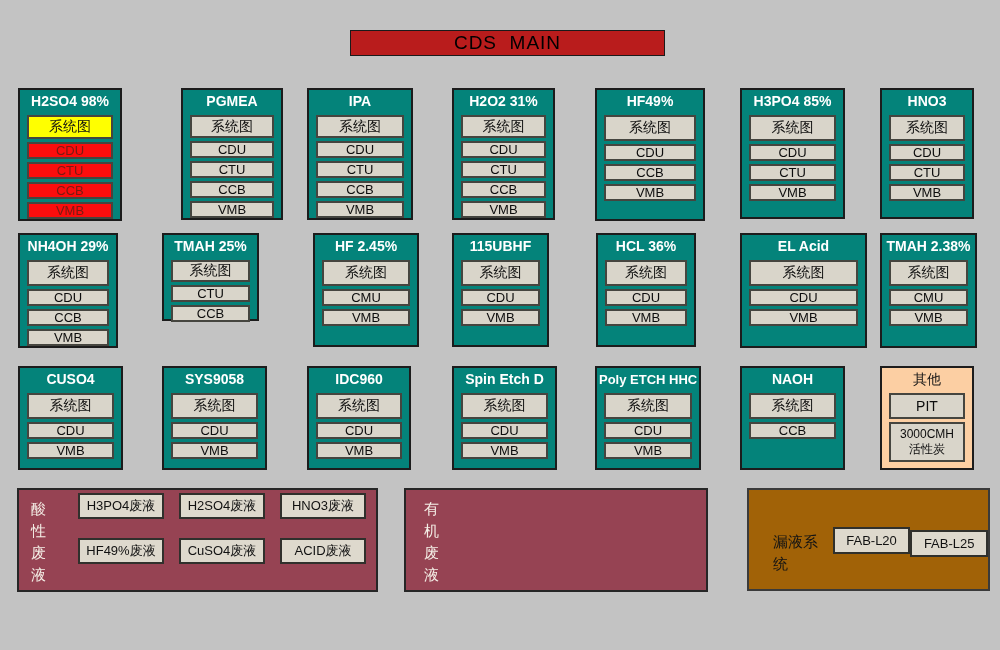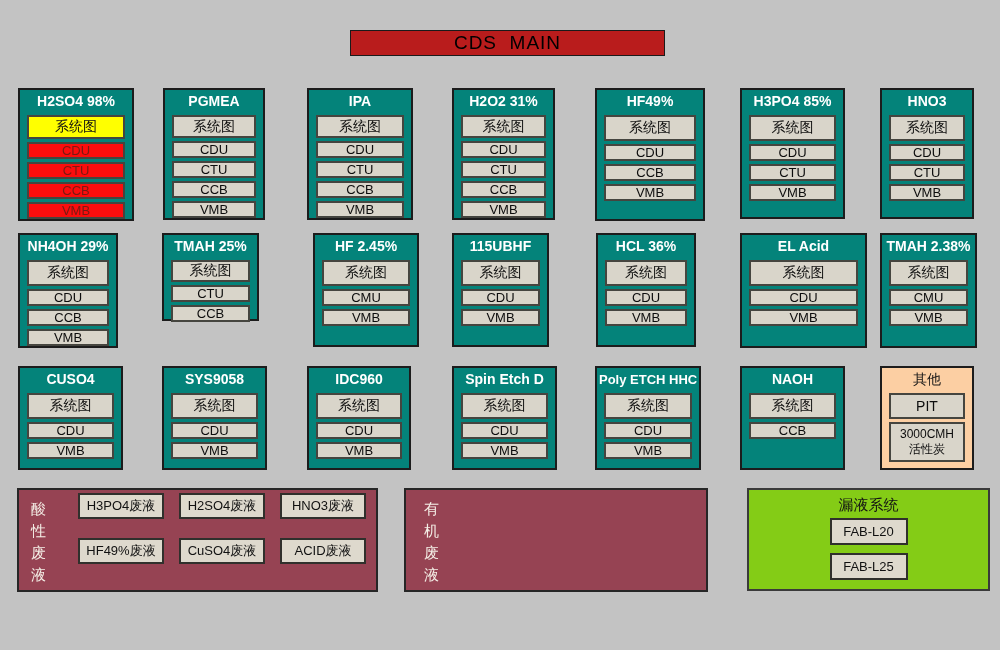--- a/index.html
+++ b/index.html
@@ -30,45 +30,45 @@
          border:2px solid #262626;display:flex;}
   .vlabel{color:#f4eee6;font-size:15px;line-height:22px;width:20px;
           word-break:break-all;margin:8px 0 0 12px;}
   .wgrid{display:grid;grid-template-columns:repeat(3,86px);grid-auto-rows:26px;
          column-gap:15px;row-gap:19px;padding:3px 0 0 27px;align-content:start;}
   .wgrid.org{grid-template-columns:88px 96px;column-gap:17px;padding-left:41px;}
   .wb{box-sizing:border-box;background:#ded9cd;border:2px solid #30302c;
       display:flex;align-items:center;justify-content:center;font-size:13px;
       color:#111;cursor:pointer;}
 
-  .leak{position:absolute;box-sizing:border-box;background:#84cc16;
-        border:2px solid #3a3a3a;display:flex;flex-direction:column;align-items:center;}
+  .leak{position:absolute;box-sizing:border-box;background:#a16207;
+        border:2px solid #3a3a3a;display:flex;flex-direction:row;align-items:center;padding-left:24px;}
   .leak-title{margin-top:4px;height:22px;line-height:22px;font-size:15px;color:#141414;}
   .leak .wb{width:78px;height:27px;margin-top:2px;}
   .leak .wb + .wb{margin-top:8px;}
 </style>
 </head>
 <body>
 
 <div class="screen">
 
   <div class="title-box">
     <span>CDS  MAIN</span>
   </div>
 
-  <div class="p" style="left:18px;top:88px;width:116px;height:133px">
+  <div class="p" style="left:18px;top:88px;width:104px;height:133px">
     <div class="pt">H2SO4 98%</div>
     <div class="b sys y">系统图</div>
     <div class="b sm r">CDU</div>
     <div class="b sm r">CTU</div>
     <div class="b sm r">CCB</div>
     <div class="b sm r">VMB</div>
   </div>
 
-  <div class="p" style="left:163px;top:88px;width:102px;height:132px">
+  <div class="p" style="left:181px;top:88px;width:102px;height:132px">
     <div class="pt">PGMEA</div>
     <div class="b sys">系统图</div>
     <div class="b sm">CDU</div>
     <div class="b sm">CTU</div>
     <div class="b sm">CCB</div>
     <div class="b sm">VMB</div>
   </div>
 
   <div class="p" style="left:307px;top:88px;width:106px;height:132px">
     <div class="pt">IPA</div>

